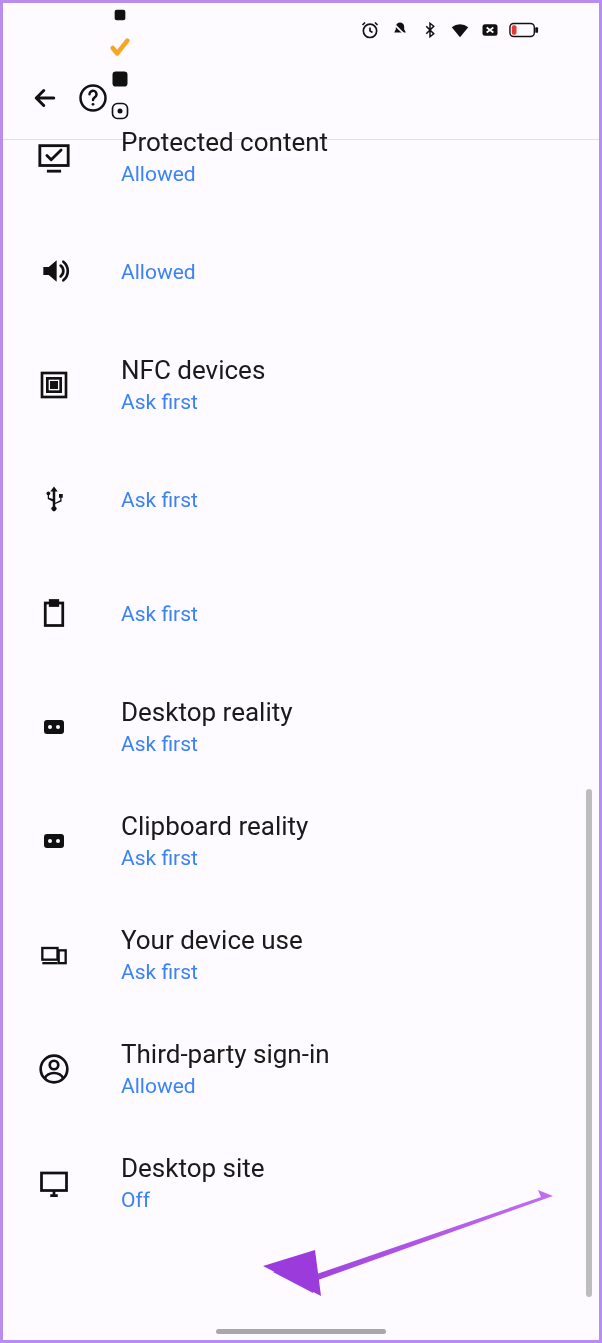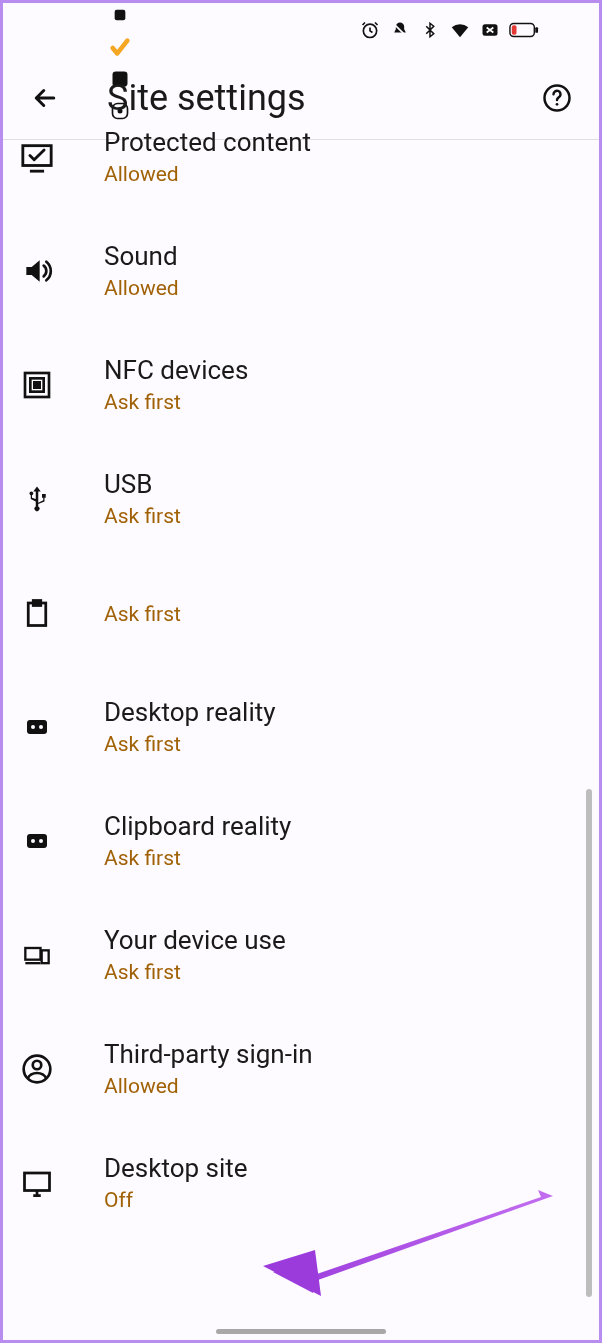--- a/index.html
+++ b/index.html
@@ -8,28 +8,28 @@
   .status-bar { height: 54px; display: flex; align-items: center; justify-content: space-between; padding: 0 60px 0 92px; font-size: 20px; font-weight: 500; color: #111; }
   .status-left { display: flex; align-items: center; gap: 10px; flex-direction: column; }
   .status-right { display: flex; align-items: center; gap: 8px; }
   .sicon { width: 22px; height: 22px; display: inline-flex; align-items: center; justify-content: center; }
   .app-bar { height: 82px; display: flex; align-items: center; padding: 0 18px; }
   .back-btn { width: 48px; height: 48px; display: flex; align-items: center; justify-content: center; border: none; background: transparent; cursor: pointer; }
   .app-title { font-size: 36px; font-weight: 400; color: #1a1a1a; margin-left: 38px; flex: 1; }
   .help-btn { width: 48px; height: 48px; display: flex; align-items: center; justify-content: center; border: none; background: transparent; cursor: pointer; }
   .divider { height: 1px; background: #e0e0e0; }
   .list { overflow: hidden; }
-  .item { display: flex; align-items: center; padding: 0 17px; min-height: 100px; cursor: pointer; }
+  .item { display: flex; align-items: center; padding: 0 34px; min-height: 100px; cursor: pointer; }
   .item.tall { min-height: 114px; }
   .item.short { min-height: 84px; }
   .icon-col { width: 84px; display: flex; align-items: center; justify-content: flex-start; }
   .iwrap { width: 34px; height: 34px; display: flex; align-items: center; justify-content: center; }
   .text-col { flex: 1; }
   .item-title { font-size: 26px; font-weight: 400; color: #1a1a1a; line-height: 1.25; }
-  .item-sub { font-size: 21px; color: #a16207; line-height: 1.35; margin-top: 2px; }
+  .item-sub { font-size: 21px; color: #3b82f6; line-height: 1.35; margin-top: 2px; }
   .scroll-thumb { position: absolute; right: 7px; top: 786px; width: 6px; height: 508px; background: #bdbdbd; border-radius: 3px; }
   .nav-handle { position: absolute; bottom: 6px; left: 50%; transform: translateX(-50%); width: 170px; height: 5px; background: #a8a8a8; border-radius: 3px; }
   .arrow-annot { position: absolute; pointer-events: none; }
   svg { display: block; }
 </style>
 </head>
 <body>
 
 <div class="frame">
 
@@ -105,21 +105,20 @@
   </div>
 
   <div class="app-bar">
     <button class="back-btn">
       <span>
         <svg viewBox="0 0 24 24" width="30" height="30" fill="none" stroke="#111" stroke-width="2.4" stroke-linecap="round" stroke-linejoin="round">
             <path d="M19 12H5M11 18l-6-6 6-6"></path>
           </svg>
       </span>
     </button>
-    <div class="app-title">Site settings</div>
     <button class="help-btn">
       <span>
         <svg viewBox="0 0 24 24" width="30" height="30" fill="none" stroke="#111" stroke-width="2">
             <circle cx="12" cy="12" r="10"></circle>
             <path d="M9.2 9a2.8 2.8 0 115.1 1.6c-.8.9-2.3 1.3-2.3 2.9" stroke-linecap="round"></path>
             <circle cx="12" cy="17" r="1.1" fill="#111" stroke="none"></circle>
           </svg>
       </span>
     </button>
   </div>
@@ -146,21 +145,20 @@
     <div class="item tall">
       <div class="icon-col">
           <span class="iwrap">
         <svg viewBox="0 0 24 24" width="32" height="32" fill="#111">
               <path d="M4 9v6h4l6 5V4L8 9H4z"></path>
               <path d="M17 8a5 5 0 010 8M19 5a9 9 0 010 14" fill="none" stroke="#111" stroke-width="2" stroke-linecap="round"></path>
             </svg>
       </span>
         </div>
       <div class="text-col">
-        <div class="item-title">Sound</div>
         <div class="item-sub">Allowed</div>
       </div>
     </div>
 
 
     <div class="item tall">
       <div class="icon-col">
           <span class="iwrap">
         <svg viewBox="0 0 24 24" width="32" height="32" fill="none" stroke="#111" stroke-width="2">
               <rect x="3" y="3" width="18" height="18"></rect>
@@ -177,21 +175,20 @@
 
     <div class="item tall">
       <div class="icon-col">
           <span class="iwrap">
         <svg viewBox="0 0 24 24" width="30" height="34" fill="#111">
               <path d="M12 2l3 4h-2v9l4-2v-2h-1V8h3v3h-1v3l-5 2v2a2 2 0 11-2 0v-4l-4-2V9a1.5 1.5 0 111 0v2l3 1V6H9l3-4z"></path>
             </svg>
       </span>
         </div>
       <div class="text-col">
-        <div class="item-title">USB</div>
         <div class="item-sub">Ask first</div>
       </div>
     </div>
 
     <div class="item tall">
       <div class="icon-col">
           <span class="iwrap">
         <svg viewBox="0 0 24 24" width="30" height="34" fill="none" stroke="#111" stroke-width="2.2">
               <rect x="5" y="4" width="14" height="18"></rect>
               <rect x="9" y="2" width="6" height="4" fill="#111"></rect>

